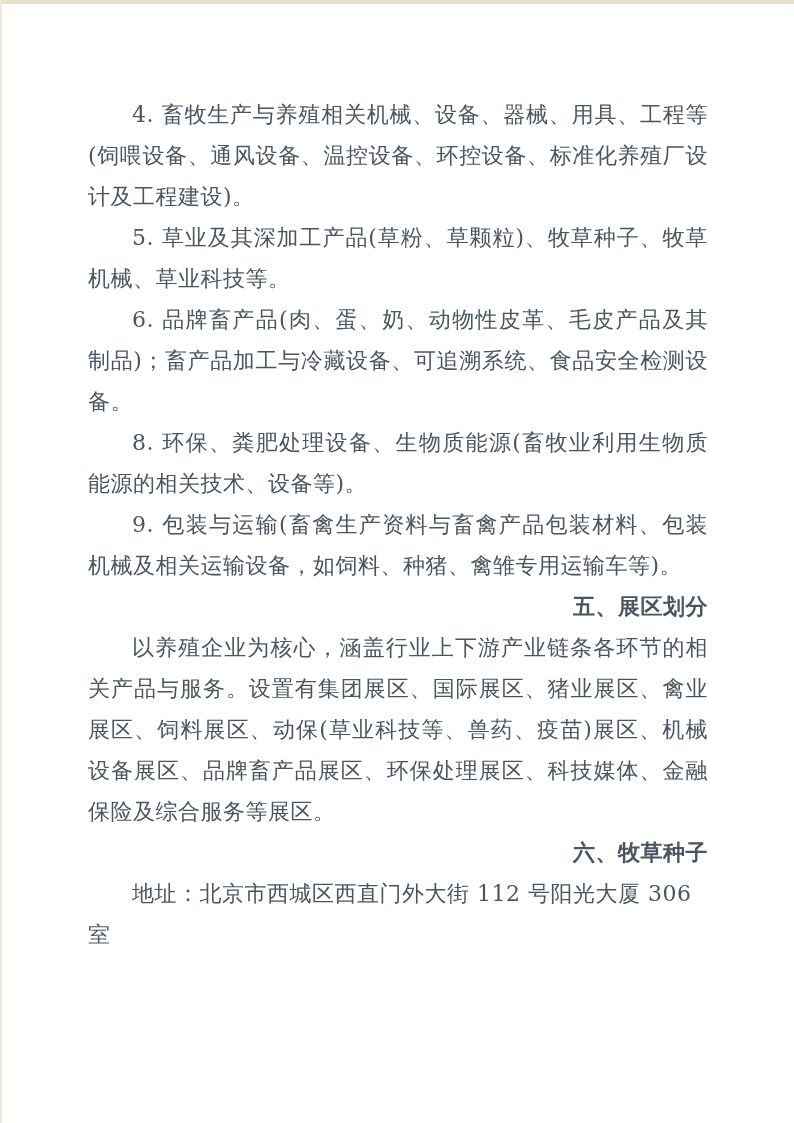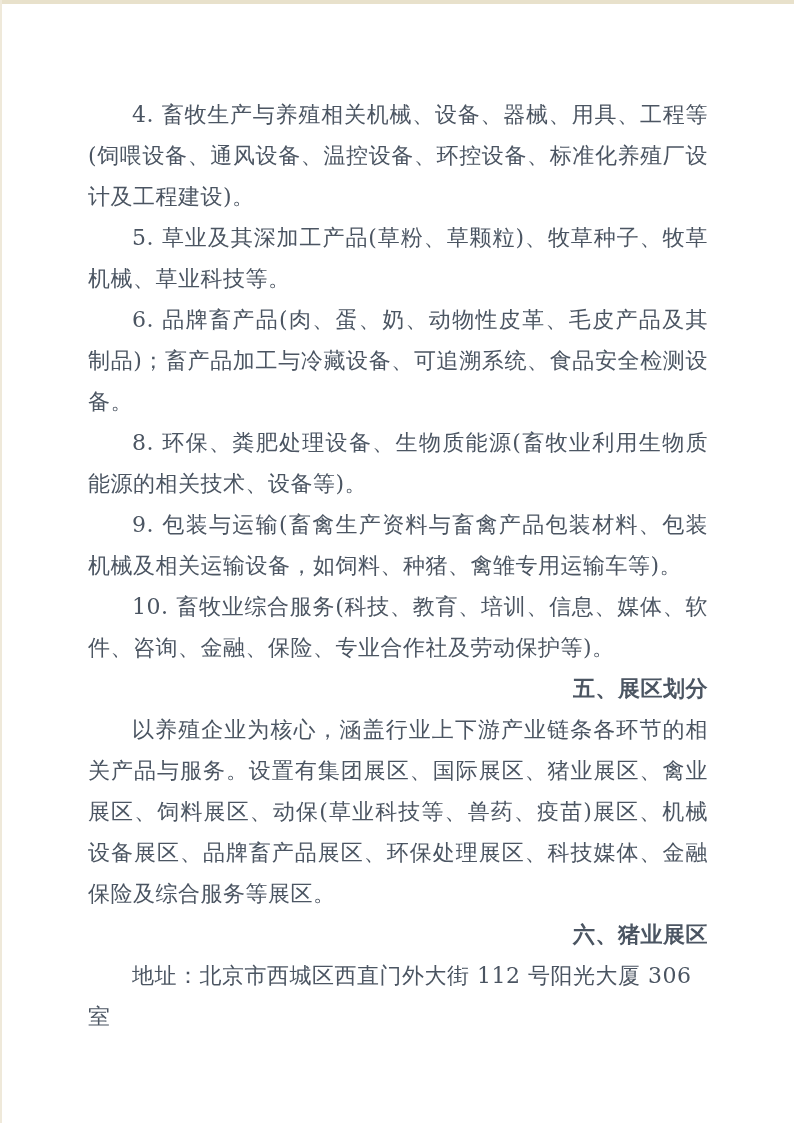--- a/index.html
+++ b/index.html
@@ -57,22 +57,21 @@
 <div class="page">
   <div class="edge-top"></div>
   <div class="edge-left"></div>
 
   <div class="content">
     <p class="body-para">4. 畜牧生产与养殖相关机械、设备、器械、用具、工程等(饲喂设备、通风设备、温控设备、环控设备、标准化养殖厂设计及工程建设)。</p>
     <p class="body-para">5. 草业及其深加工产品(草粉、草颗粒)、牧草种子、牧草机械、草业科技等。</p>
     <p class="body-para">6. 品牌畜产品(肉、蛋、奶、动物性皮革、毛皮产品及其制品)；畜产品加工与冷藏设备、可追溯系统、食品安全检测设备。</p>
     <p class="body-para">8. 环保、粪肥处理设备、生物质能源(畜牧业利用生物质能源的相关技术、设备等)。</p>
     <p class="body-para">9. 包装与运输(畜禽生产资料与畜禽产品包装材料、包装机械及相关运输设备，如饲料、种猪、禽雏专用运输车等)。</p>
-    <p class="body-para">10. 畜牧业综合服务(科技、教育、培训、信息、媒体、软件、咨询、金融、保险、专业合作社及劳动保护等)。</p>
 
     <p class="heading">五、展区划分</p>
     <p class="body-para">以养殖企业为核心，涵盖行业上下游产业链条各环节的相关产品与服务。设置有集团展区、国际展区、猪业展区、禽业展区、饲料展区、动保(草业科技等、兽药、疫苗)展区、机械设备展区、品牌畜产品展区、环保处理展区、科技媒体、金融保险及综合服务等展区。</p>
 
-    <p class="heading">六、猪业展区</p>
+    <p class="heading">六、牧草种子</p>
     <p class="plain">地址：北京市西城区西直门外大街 112 号阳光大厦 306 室</p>
 
   </div>
 </div>
 
 </body></html>

